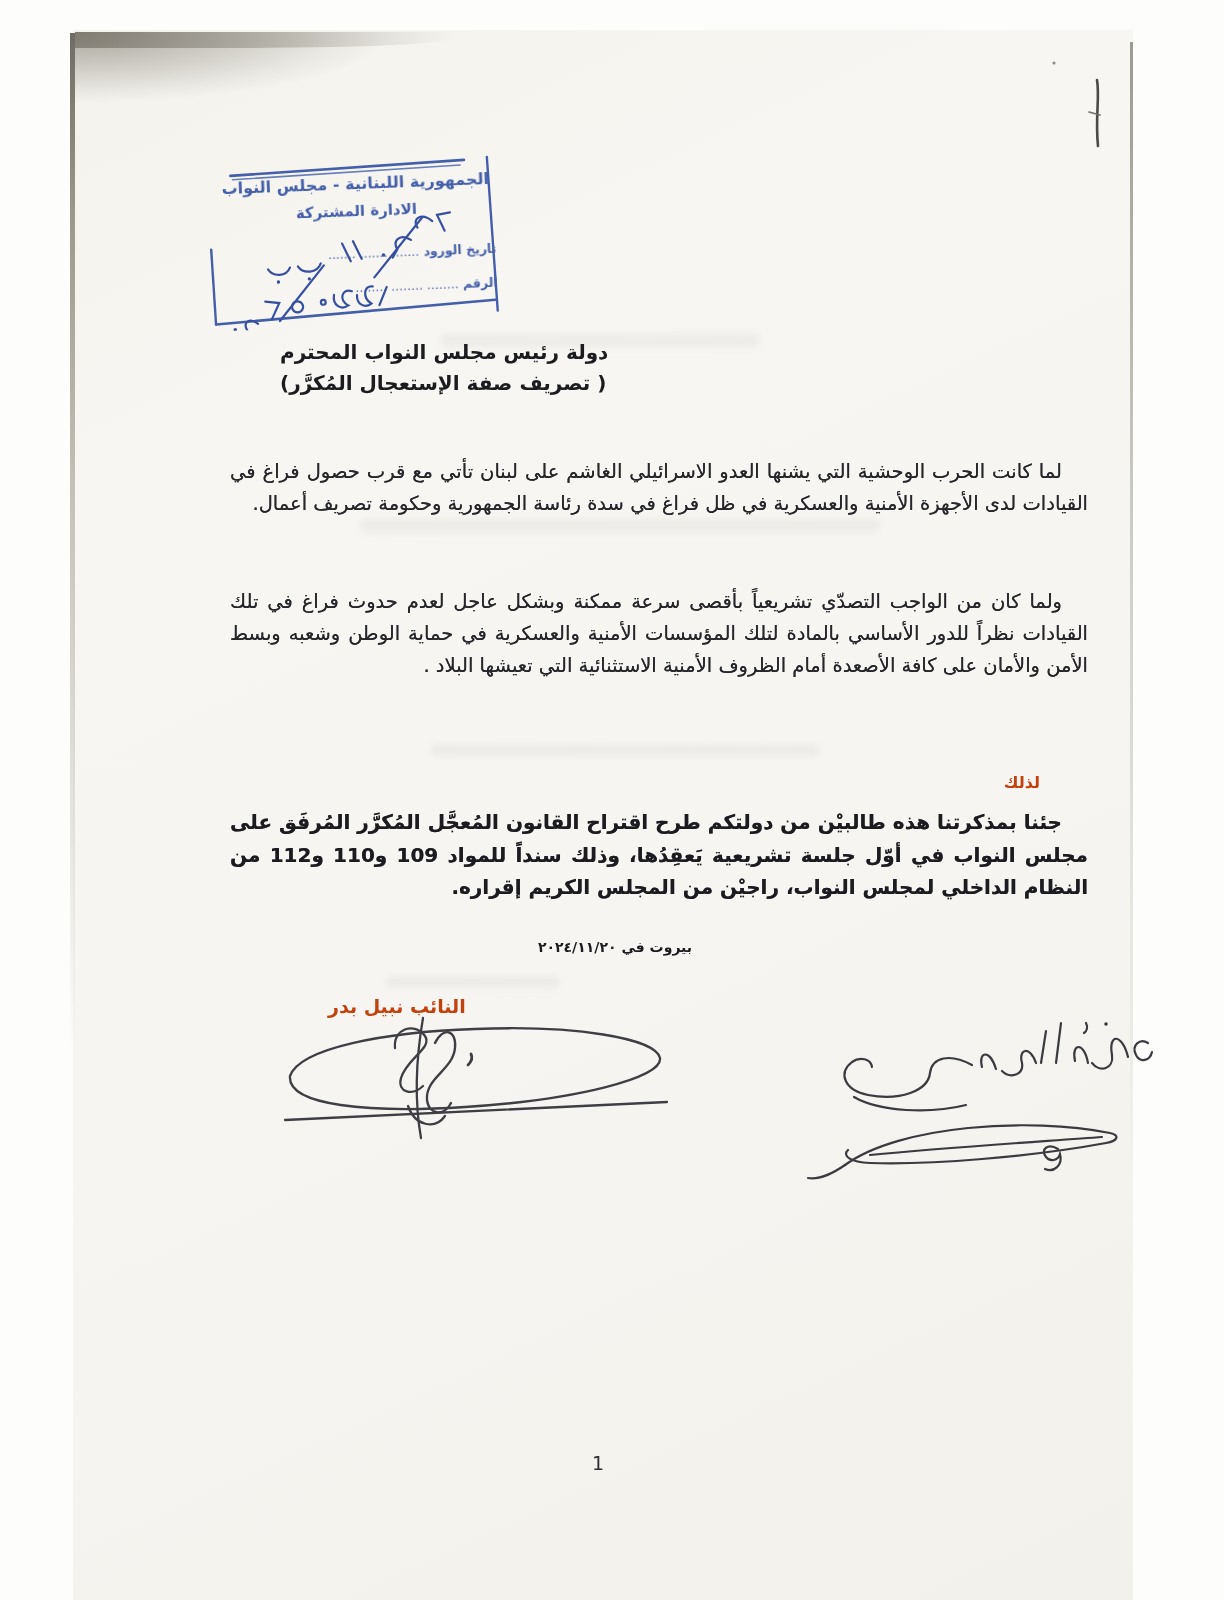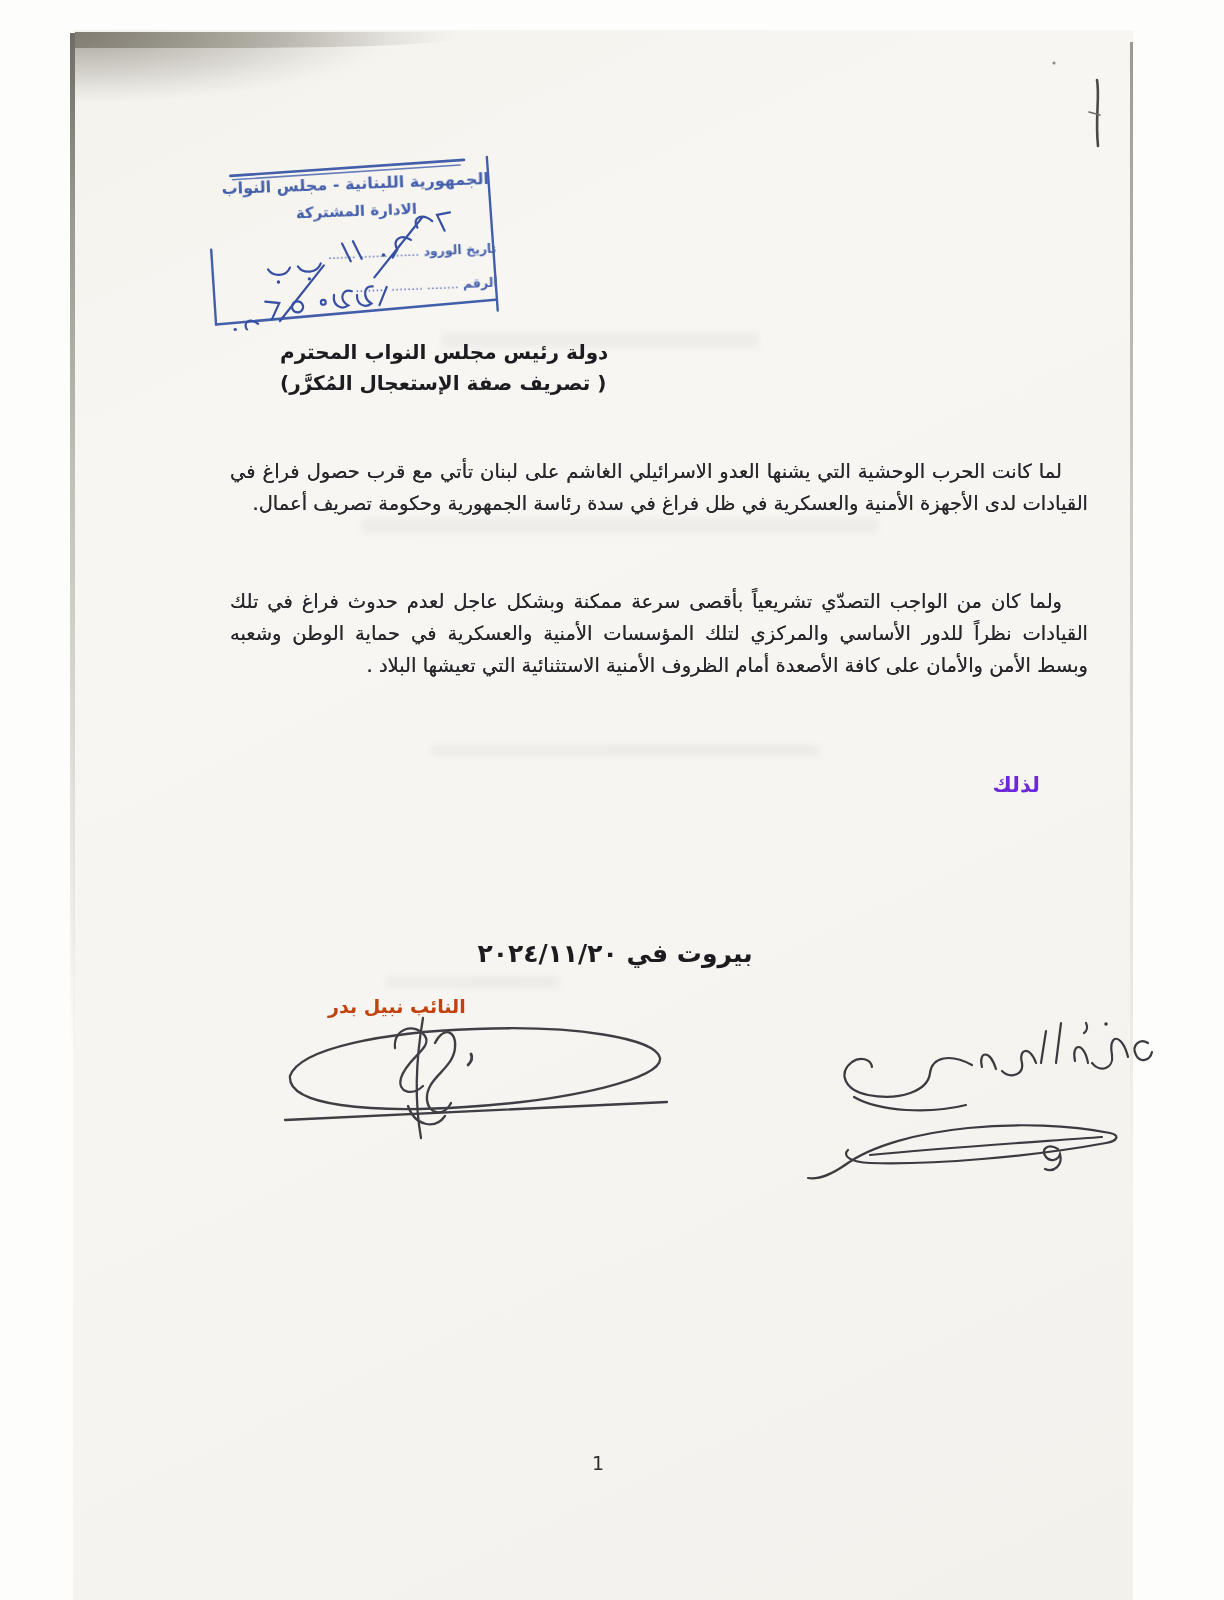--- a/index.html
+++ b/index.html
@@ -52,25 +52,25 @@
   }
   .para{
     position:absolute;left:182px;width:858px;direction:rtl;text-align:justify;
     font-size:19.5px;line-height:32px;color:#26262b;
     text-shadow:0 0 0.6px rgba(38,38,43,0.85);
   }
   .para.indent{text-indent:26px;margin-left:48px;}
   .para.bold{font-weight:bold;color:#1b1b20;text-shadow:0 0 0.4px rgba(27,27,32,0.7);font-size:20px;line-height:32.5px;}
   .therefore{
     position:absolute;left:182px;top:773px;width:858px;direction:rtl;text-align:right;
-    font-weight:bold;font-size:21px;color:#6d28d9;
+    font-weight:bold;font-size:16px;color:#c2410c;
   }
   .date-line{
     position:absolute;left:380px;top:939px;width:470px;text-align:center;direction:rtl;
-    font-weight:bold;font-size:25px;color:#1b1b20;
+    font-weight:bold;font-size:14px;color:#1b1b20;
   }
   .sig-name-left{
     position:absolute;left:328px;top:995px;direction:rtl;
     font-weight:bold;font-size:19px;color:#c2410c;white-space:nowrap;
   }
   .page-number{
     position:absolute;left:558px;top:1452px;width:80px;text-align:center;
     font-size:19px;color:#2e2e33;
   }
   svg{display:block;}
@@ -145,22 +145,23 @@
       </g>
     </svg>
   </div>
 
   <div class="title-block doc-text" dir="rtl">
     <div>دولة رئيس مجلس النواب المحترم</div>
     <div>( تصريف صفة الإستعجال المُكرَّر)</div>
   </div>
 
   <div class="para indent" dir="rtl" style="top:456px;">لما كانت الحرب الوحشية التي يشنها العدو الاسرائيلي الغاشم على لبنان تأتي مع قرب حصول فراغ في القيادات لدى الأجهزة الأمنية والعسكرية في ظل فراغ في سدة رئاسة الجمهورية وحكومة تصريف أعمال.</div>
-  <div class="para indent" dir="rtl" style="top:586px;">ولما كان من الواجب التصدّي تشريعياً بأقصى سرعة ممكنة وبشكل عاجل لعدم حدوث فراغ في تلك القيادات نظراً للدور الأساسي والمركزي لتلك المؤسسات الأمنية والعسكرية في حماية الوطن وشعبه وبسط الأمن والأمان على كافة الأصعدة أمام الظروف الأمنية الاستثنائية التي تعيشها البلاد .</div>
+  <div class="para indent" dir="rtl" style="top:586px;">ولما كان من الواجب التصدّي تشريعياً بأقصى سرعة ممكنة وبشكل عاجل لعدم حدوث فراغ في تلك القيادات نظراً للدور الأساسي بالمادة لتلك المؤسسات الأمنية والعسكرية في حماية الوطن وشعبه وبسط الأمن والأمان على كافة الأصعدة أمام الظروف الأمنية الاستثنائية التي تعيشها البلاد .</div>
   <div class="therefore">لذلك</div>
+  <div class="para bold indent" dir="rtl" style="top:806px;">جئنا بمذكرتنا هذه طالبيْن من دولتكم طرح اقتراح القانون المُعجَّل المُكرَّر المُرفَق على مجلس النواب في أوّل جلسة تشريعية يَعقِدُها، وذلك سنداً للمواد 109 و110 و112 من النظام الداخلي لمجلس النواب، راجيْن من المجلس الكريم إقراره.</div>
   <div class="date-line">بيروت في ٢٠٢٤/١١/٢٠</div>
 
   <div class="sig-name-left">النائب نبيل بدر</div>
   <svg class="abs" style="left:275px;top:998px;" width="400" height="150" viewBox="0 0 400 150">
     <g fill="none" stroke="#3e3e44" stroke-width="2.3" stroke-linecap="round">
       <path d="M15 78 C25 50 110 34 200 31 C300 27 380 40 385 60 C388 80 300 102 190 109 C95 115 12 108 15 78"></path>
       <path d="M10 122 L392 104"></path>
       <path d="M148 20 C142 55 138 95 146 140"></path>
       <path d="M120 50 C118 30 140 24 150 38 C158 50 132 60 126 80 C122 95 138 98 148 88"></path>
       <path d="M160 45 C168 28 182 32 180 50 C178 72 150 80 152 102 C154 118 170 118 176 105"></path>

